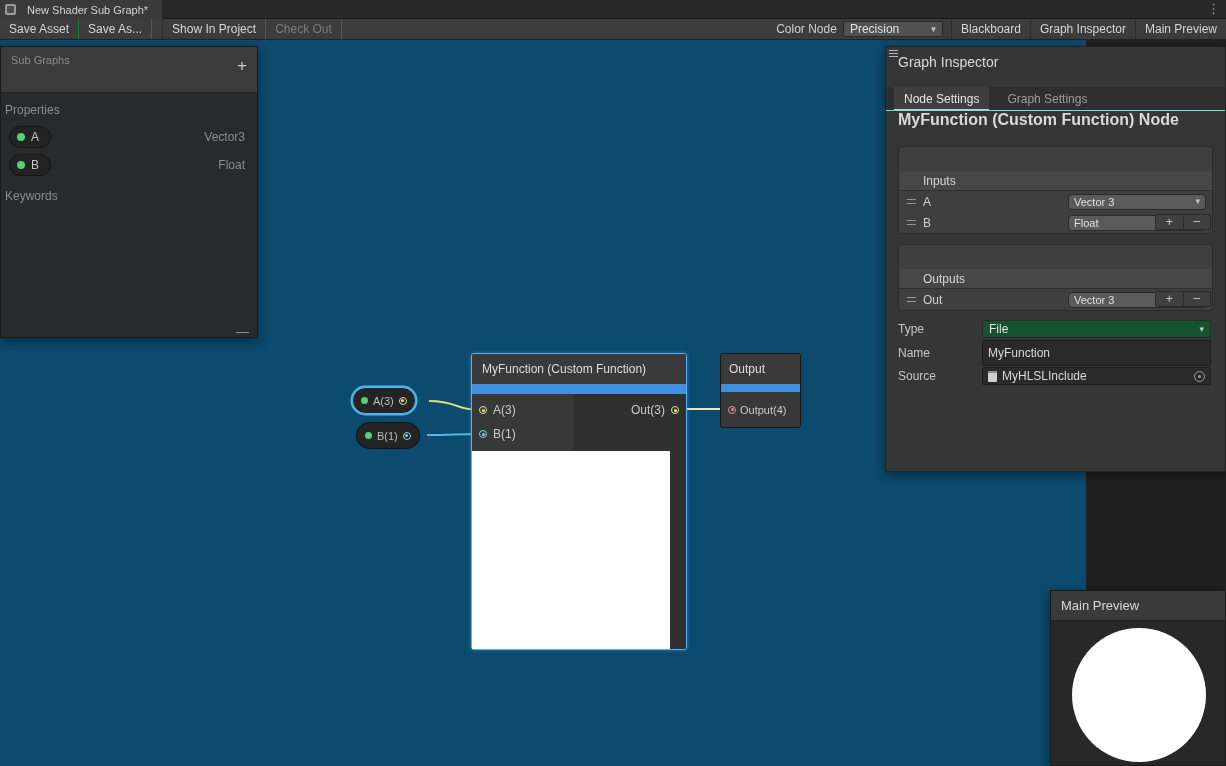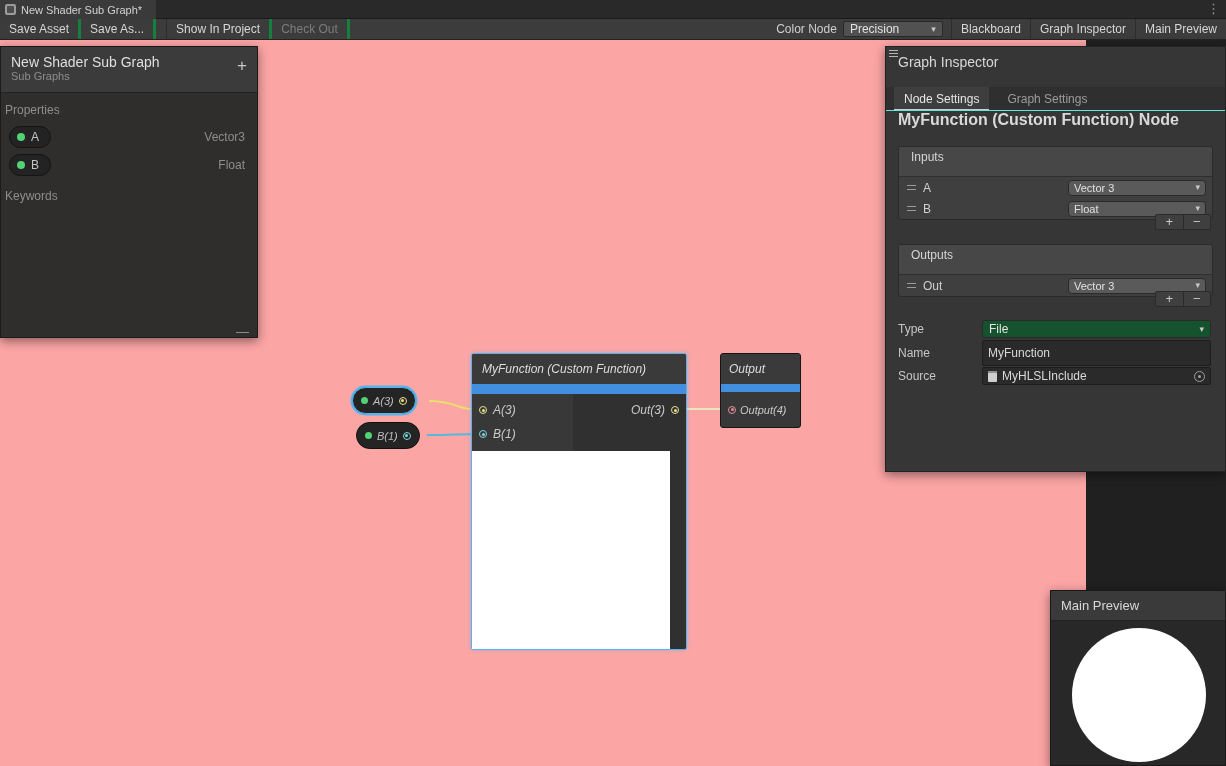--- a/index.html
+++ b/index.html
@@ -6,38 +6,38 @@
   html, body { background: #181818; }
   body {
     width: 1226px; height: 766px; position: relative; overflow: hidden;
     font-family: "Liberation Sans", sans-serif;
     color: #c8c8c8; font-size: 12px;
   }
   .app { position: absolute; inset: 0; background: #202020; }
 
   
   .tabbar { position: absolute; left: 0; top: 0; width: 1226px; height: 19px; background: #292929; border-bottom: 1px solid #191919; }
-  .doc-tab { position: absolute; left: 0; top: 0; height: 19px; padding: 0 14px 0 5px; background: #3a3a3a; display: flex; align-items: center; gap: 5px; font-size: 11px; color: #d2d2d2; }
+  .doc-tab { position: absolute; left: 0; top: 0; height: 19px; padding: 0 14px 0 5px; background: #3a3a3a; display: flex; align-items: center; gap: 11px; font-size: 11px; color: #d2d2d2; }
   .tab-icon { width: 11px; height: 11px; background: #9a9a9a; border-radius: 2px; position: relative; flex: none; }
   .tab-icon::after { content: ""; position: absolute; left: 2px; top: 2px; right: 2px; bottom: 2px; background: #4d4d4d; border-radius: 1px; }
   .kebab { position: absolute; right: 6px; top: 1px; font-size: 13px; color: #9a9a9a; cursor: default; }
 
   
   .toolbar { position: absolute; left: 0; top: 19px; width: 1226px; height: 21px; background: #3c3c3c; border-bottom: 1px solid #232323; display: flex; align-items: center; font-size: 12px; color: #d6d6d6; }
-  .tbtn { height: 100%; display: flex; align-items: center; padding: 0 9px; border-right: 3px solid #15803d; cursor: default; white-space: nowrap; }
+  .tbtn { height: 100%; display: flex; align-items: center; padding: 0 9px; border-right: 1px solid #15803d; cursor: default; white-space: nowrap; }
   .tbtn.gap { margin-left: 10px; border-left: 1px solid #2d2d2d; }
   .tbtn.disabled { color: #7d7d7d; }
   .rbtn { height: 100%; display: flex; align-items: center; padding: 0 9px; border-left: 1px solid #2d2d2d; cursor: default; white-space: nowrap; }
   .spacer { flex: 1; }
   .tlabel { padding: 0 6px 0 4px; color: #d0d0d0; white-space: nowrap; }
   .tdropdown { width: 100px; height: 16px; background: #515151; border: 1px solid #282828; border-radius: 2px; display: flex; align-items: center; padding: 0 6px; margin-right: 8px; font-size: 12px; color: #e0e0e0; }
   .chev { margin-left: auto; font-size: 9px; color: #c8c8c8; line-height: 1; }
 
   
-  .canvas { position: absolute; left: 0; top: 40px; width: 1086px; height: 726px; background: #fca5a5; font-style: italic; }
+  .canvas { position: absolute; left: 0; top: 40px; width: 1086px; height: 726px; background: #0c4a6e; }
   .wires { position: absolute; left: 0; top: 0; width: 1226px; height: 766px; pointer-events: none; }
   .wires path { pointer-events: stroke; fill: none; stroke-width: 2; }
 
   
   .node-fn { position: absolute; left: 471px; top: 313px; width: 216px; height: 297px; background: #303030; border: 1px solid #54b4f0; border-radius: 3px; box-shadow: 0 0 4px rgba(84,180,240,.45); }
   .node-title { height: 30px; background: #3a3a3a; display: flex; align-items: center; padding: 0 10px; font-size: 12px; color: #dedede; border-radius: 2px 2px 0 0; }
   .node-accent { height: 10px; background: #418fde; }
   .ports { display: flex; height: 57px; }
   .ports-in { width: 101px; background: #383838; padding-top: 4px; }
   .ports-out { flex: 1; background: #303030; padding-top: 4px; }
@@ -83,21 +83,21 @@
   .i-menu::after { content: ""; display: block; margin-top: 2px; border-top: 1px solid #b5b5b5; }
   .i-tabs { position: absolute; left: 0; top: 40px; right: 0; height: 24px; background: #2f2f2f; border-bottom: 1px solid #5eead4; display: flex; padding-left: 8px; font-size: 12px; color: #9c9c9c; }
   .itab { padding: 0 10px; line-height: 24px; cursor: default; }
   .itab + .itab { margin-left: 8px; }
   .itab.active { background: #3e3e3e; color: #e6e6e6; box-shadow: inset 0 -1px 0 #cfcfcf; }
   .i-content { position: absolute; left: 0; top: 54px; right: 0; bottom: 0; }
   .i-node-title { position: absolute; left: 12px; top: 10px; font-size: 16px; font-weight: bold; color: #d9d9d9; }
   .ibox { position: absolute; left: 12px; width: 315px; background: #3f3f3f; border: 1px solid #2a2a2a; border-radius: 3px; }
   .ibox.inputs { top: 45px; }
   .ibox.outputs { top: 143px; }
-  .ibox-header { height: 30px; line-height: 20px; padding-left: 12px; font-size: 12px; color: #d6d6d6; background: #474747; border-bottom: 1px solid #2f2f2f; border-radius: 2px 2px 0 0; }
+  .ibox-header { height: 20px; line-height: 20px; padding-left: 24px; font-size: 12px; color: #d6d6d6; background: #474747; border-bottom: 1px solid #2f2f2f; border-radius: 2px 2px 0 0; margin-top: 24px; }
   .irow { height: 21px; display: flex; align-items: center; gap: 7px; padding: 0 6px 0 8px; font-size: 12px; color: #cfcfcf; }
   .handle { width: 9px; height: 5px; border-top: 1px solid #9a9a9a; border-bottom: 1px solid #9a9a9a; flex: none; }
   .iname { margin-right: auto; }
   .idrop { width: 138px; height: 16px; background: #5a5a5a; border: 1px solid #2a2a2a; border-radius: 4px; display: flex; align-items: center; padding: 0 5px; font-size: 11px; color: #e2e2e2; }
   .pm { position: absolute; right: 14px; width: 56px; height: 16px; background: #3f3f3f; border: 1px solid #2a2a2a; border-radius: 2px; display: flex; }
   .pm.pm1 { top: 113px; } .pm.pm2 { top: 190px; }
   .pm span { flex: 1; text-align: center; line-height: 14px; font-size: 13px; color: #c8c8c8; cursor: default; }
   .pm span:first-child { border-right: 1px solid #2a2a2a; }
   .frow { position: absolute; left: 12px; right: 14px; height: 18px; display: flex; align-items: center; }
   .frow.type { top: 219px; } .frow.name { top: 243px; } .frow.source { top: 266px; }
@@ -194,21 +194,20 @@
     </div>
     <div class="pnode" style="left:356px; top:382px;">
       <span class="gdot"></span>
       <span>B(1)</span>
       <span class="pdot c-f"></span>
     </div>
   </div>
 
   <aside class="blackboard">
     <div class="bb-header">
-      <div class="bb-title">New Shader Sub Graph</div>
       <div class="bb-sub">Sub Graphs</div>
       <div class="bb-add">+</div>
     </div>
     <div class="bb-section">Properties</div>
     <div class="bb-row">
       <div class="pill">
         <span class="gdot"></span>
         <span>A</span>
       </div>
       <span class="bb-type">Vector3</span>

